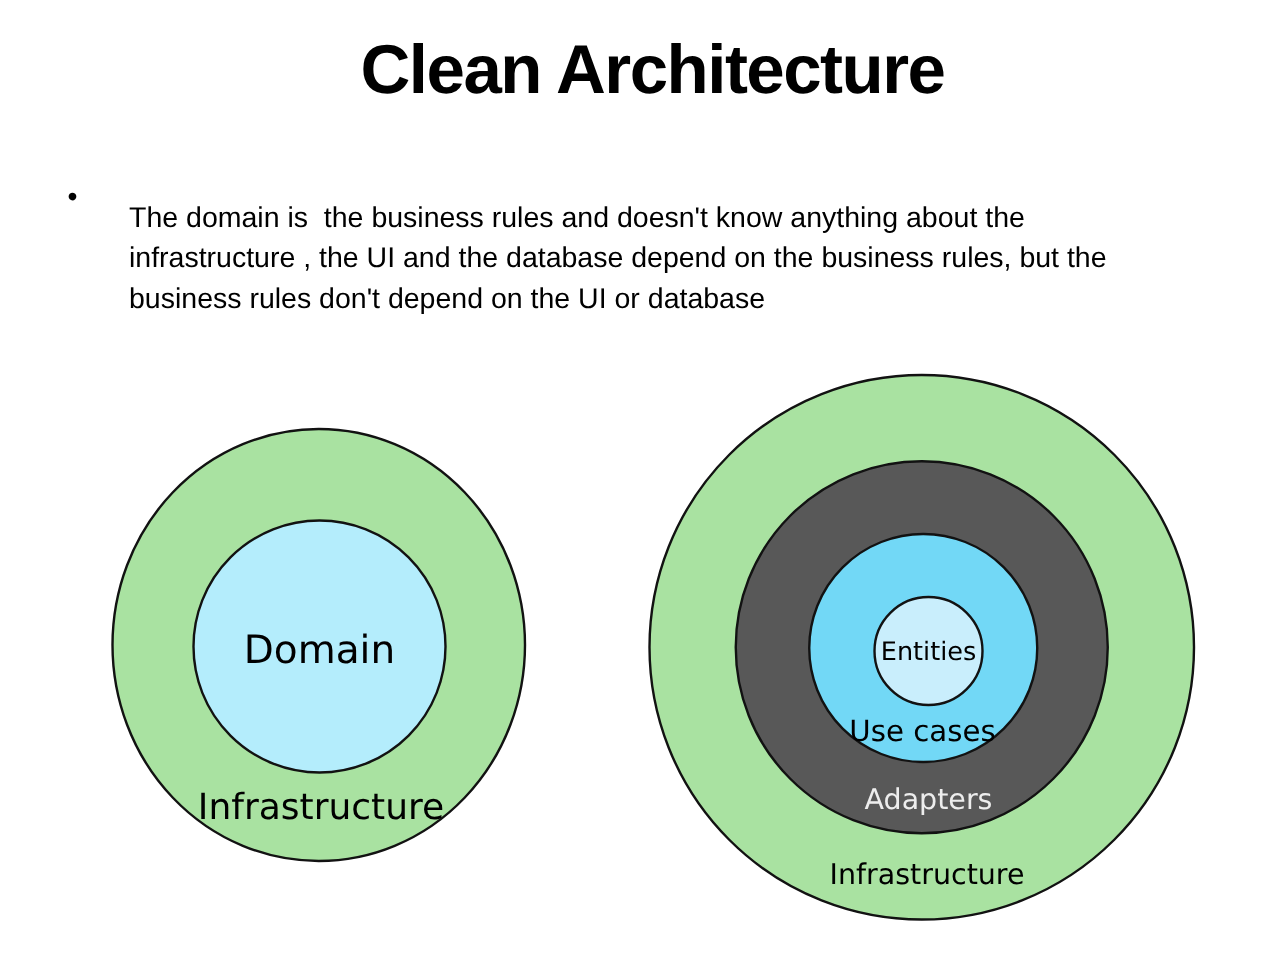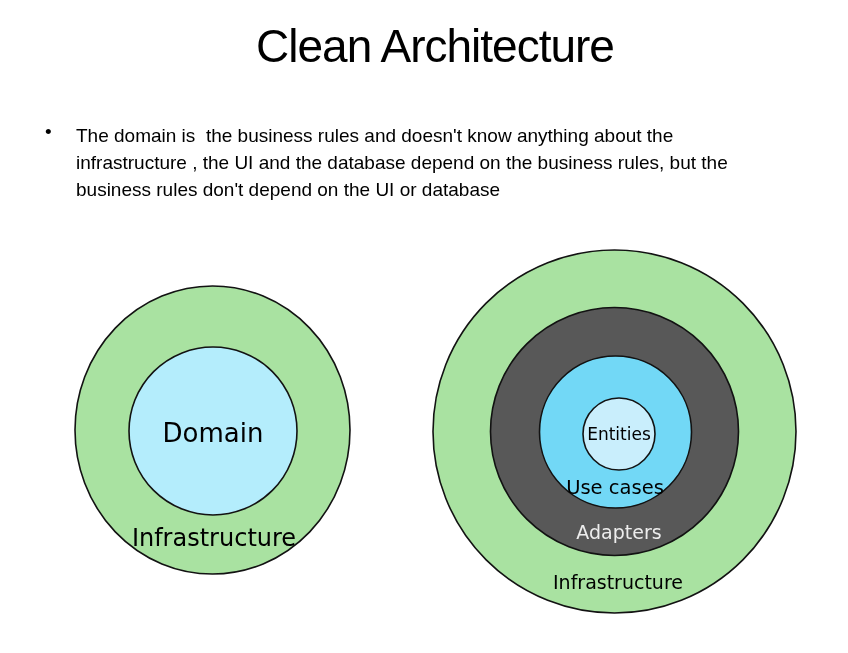--- a/index.html
+++ b/index.html
@@ -18,41 +18,41 @@
     position: absolute;
     top: 22px;
     left: 0;
     width: 848px;
     padding-left: 22px;
     box-sizing: border-box;
     margin: 0;
     text-align: center;
     font-size: 46px;
     line-height: 1.05;
-    font-weight: normal;
+    font-weight: bold;
     letter-spacing: -1px;
     color: #000;
   }
 
   .bullet-row {
     position: absolute;
     top: 118px;
     left: 45px;
     width: 770px;
     display: flex;
     align-items: flex-start;
   }
   .bullet-marker {
     font-size: 19px;
     line-height: 27px;
     width: 27px;
     flex: 0 0 27px;
   }
   .bullet-text {
-    margin: 4px;
+    margin: 14px;
     font-size: 19px;
     line-height: 27px;
     white-space: pre-wrap;
   }
 
   .diagram { position: absolute; }
   .diagram-simple   { left: 70px;  top: 282px; }
   .diagram-detailed { left: 430px; top: 247px; }
 
   .outlined {

